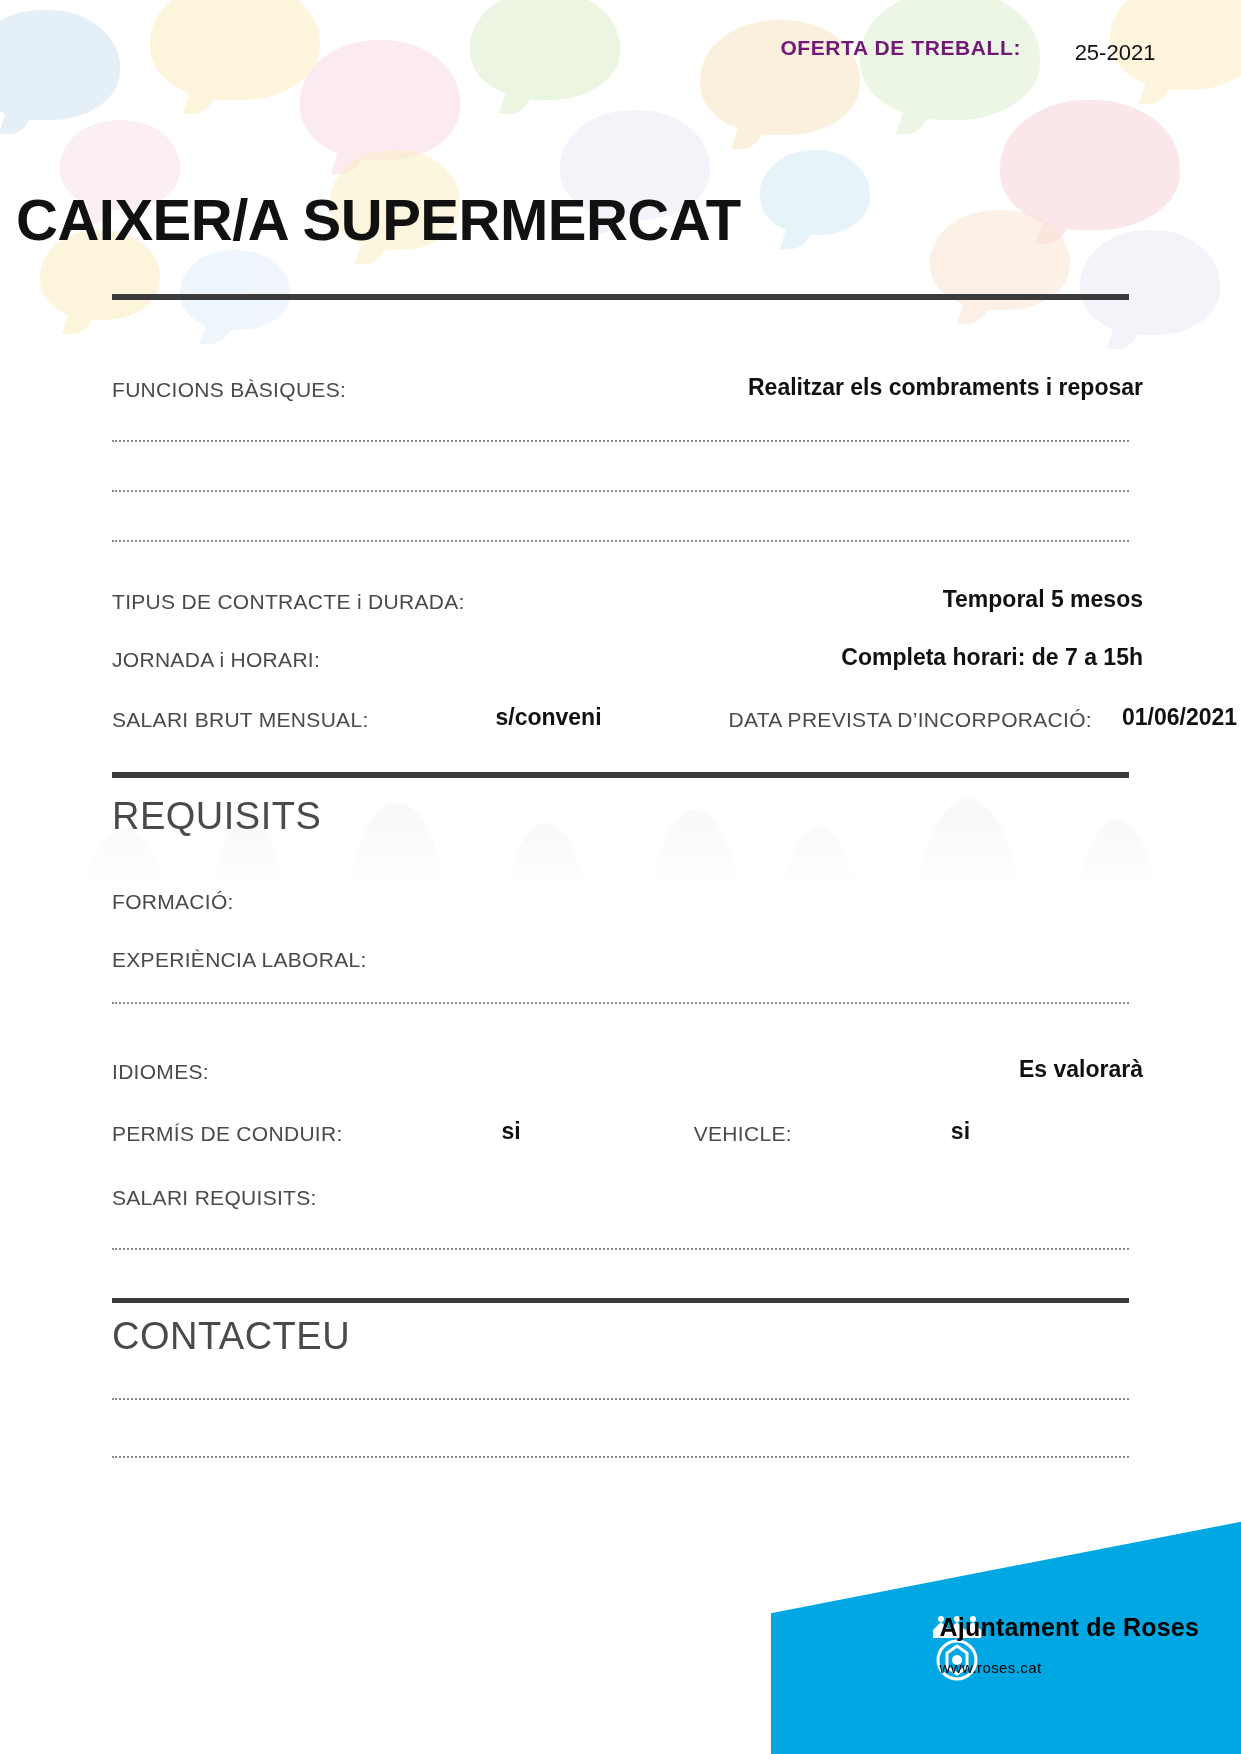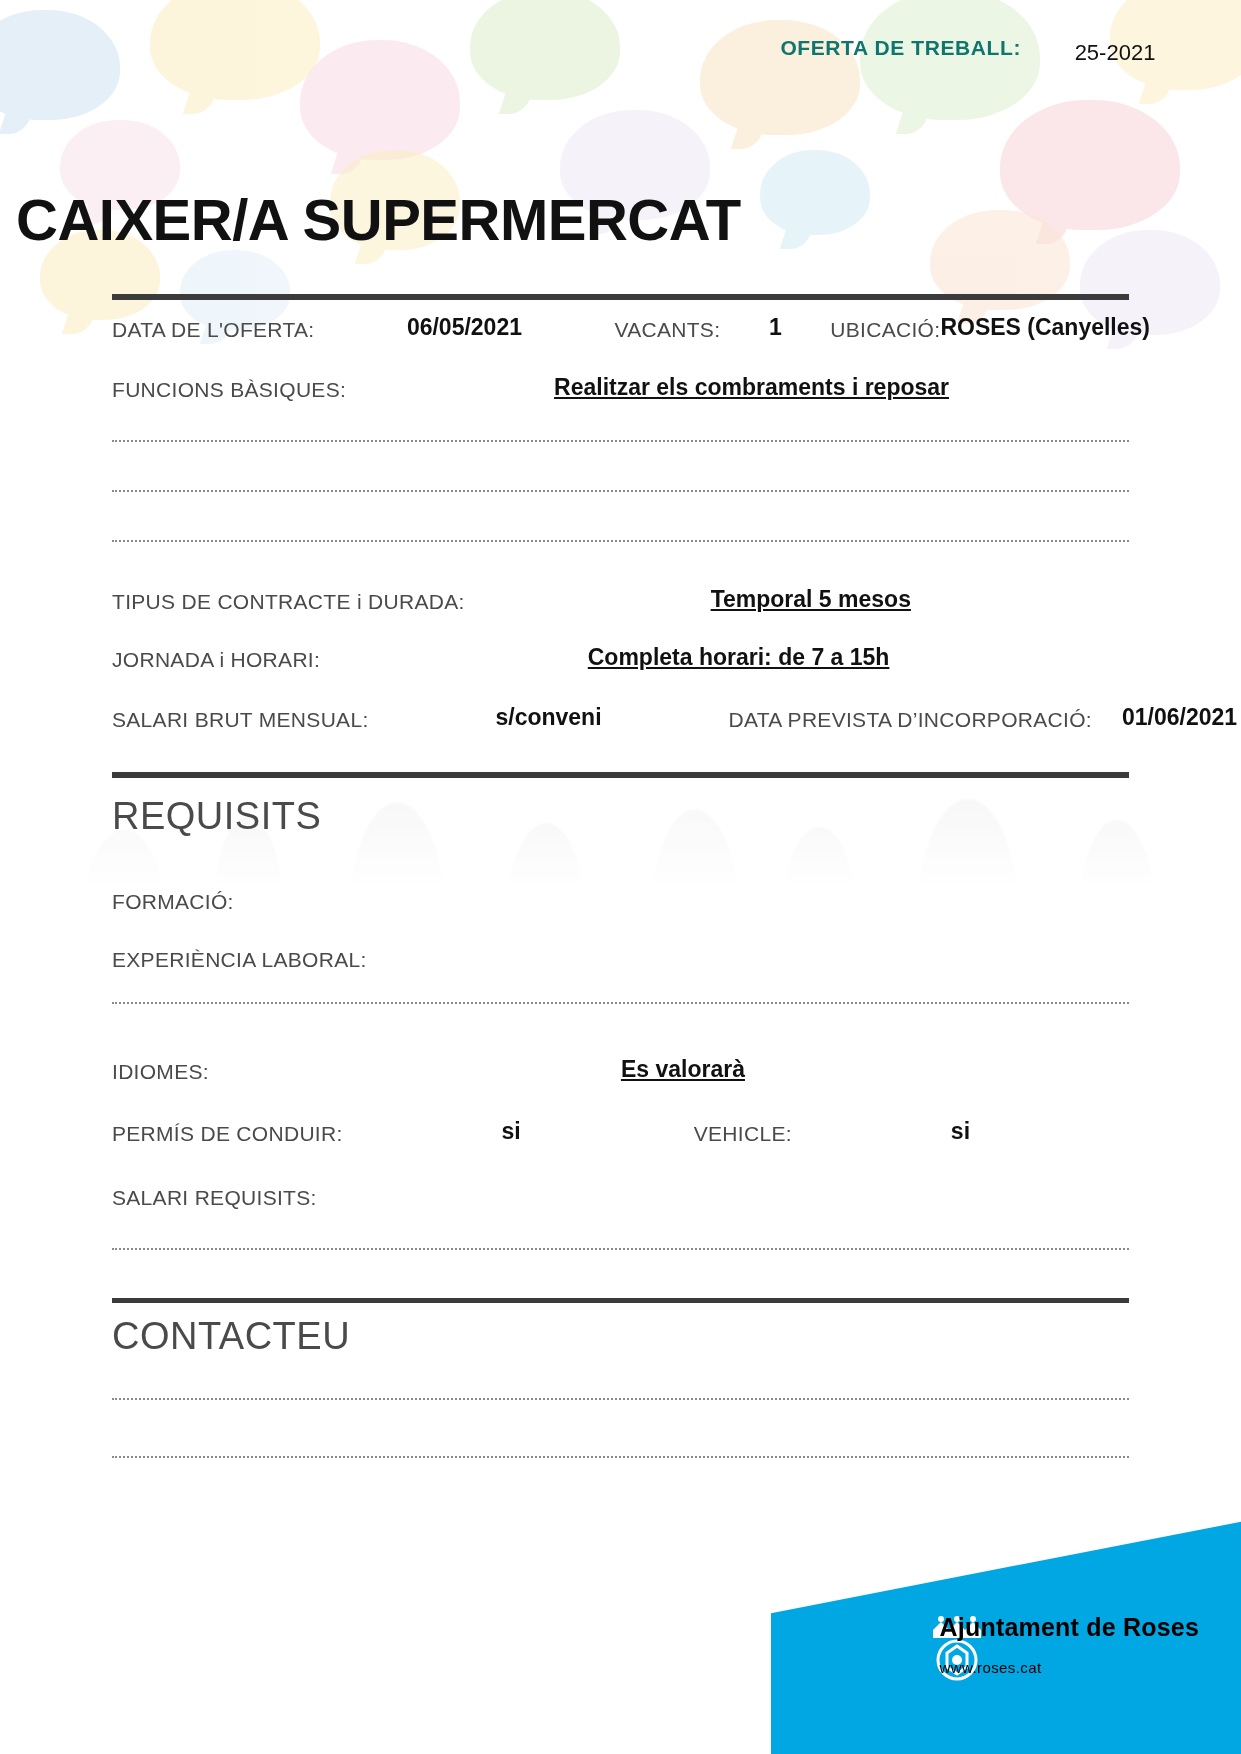--- a/index.html
+++ b/index.html
@@ -84,21 +84,21 @@
     top: 36px;
     right: 36px;
     display: flex;
     align-items: flex-end;
     gap: 4px;
   }
   .offer-no-label {
     font-size: 21px;
     font-weight: bold;
     letter-spacing: .6px;
-    color: #0f766e;
+    color: #701a75;
     white-space: nowrap;
     padding-bottom: 4px;
   }
   .offer-no-value-wrap {
     position: relative;
     width: 180px;
     text-align: center;
   }
   .offer-no-value {
     font-size: 22px;
@@ -158,23 +158,22 @@
     left: 0;
     width: 100%;
     text-align: center;
     font-size: 23px;
     font-weight: bold;
     color: #111;
     white-space: nowrap;
     overflow: visible;
   }
   .fill .val.left {
-    text-align: center;
+    text-align: right;
     padding-left: 14px;
-    text-decoration: underline;
   }
   .fill .line {
     border-bottom: 2.5px dotted #8a8a8a;
     height: 0;
   }
   .fill.w-xs { flex: 0 0 110px; }
   .fill.w-md { flex: 0 0 300px; }
 
   .blank-row {
     position: absolute;
@@ -280,37 +279,20 @@
     <span class="offer-no-value-wrap">
       <span class="offer-no-value">25-2021</span>
       <span class="dotline"></span>
     </span>
   </div>
 
   <h1 class="job-title">CAIXER/A SUPERMERCAT</h1>
 
   <div class="rule" style="top:294px;"></div>
 
-  <div class="field-row" style="top:318px;">
-    <span class="lbl">DATA DE L'OFERTA:</span>
-    <span class="fill w-md">
-      <span class="val">06/05/2021</span>
-      <span class="line"></span>
-    </span>
-    <span class="lbl">VACANTS:</span>
-    <span class="fill w-xs">
-      <span class="val">1</span>
-      <span class="line"></span>
-    </span>
-    <span class="lbl">UBICACIÓ:</span>
-    <span class="fill">
-      <span class="val">ROSES (Canyelles)</span>
-      <span class="line"></span>
-    </span>
-  </div>
 
   <div class="field-row" style="top:378px;">
     <span class="lbl">FUNCIONS BÀSIQUES:</span>
     <span class="fill">
       <span class="val left">Realitzar els combraments i reposar</span>
       <span class="line"></span>
     </span>
   </div>
   <div class="blank-row" style="top:440px;"></div>
   <div class="blank-row" style="top:490px;"></div>

